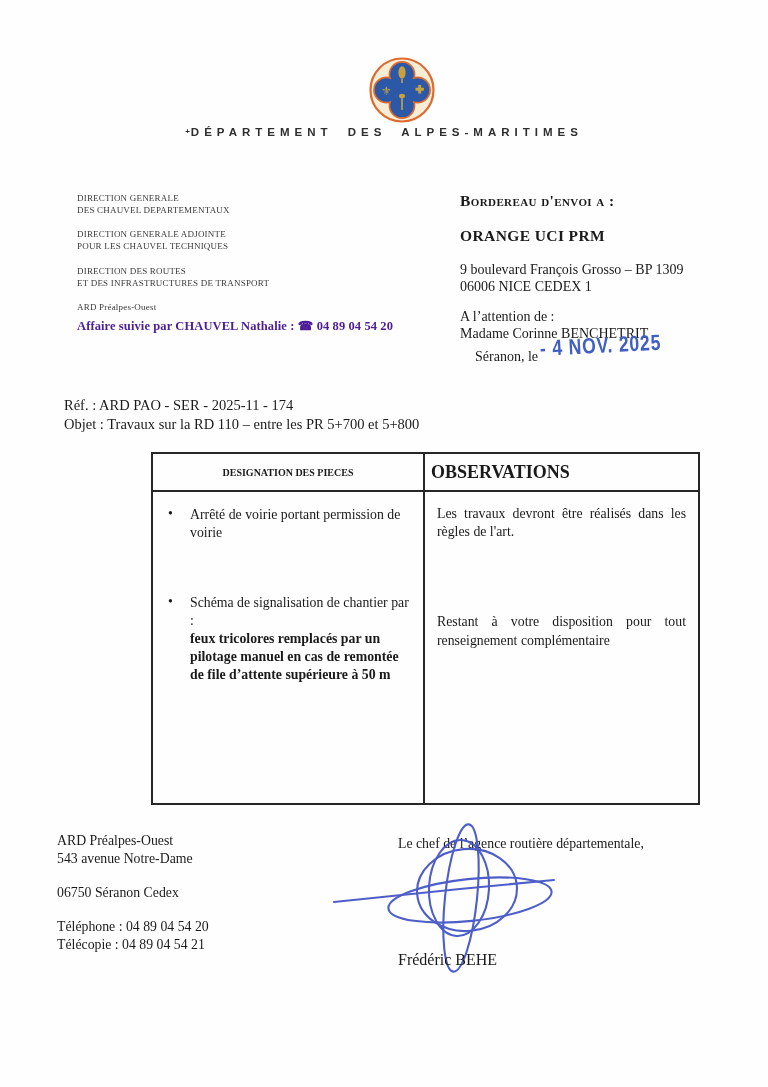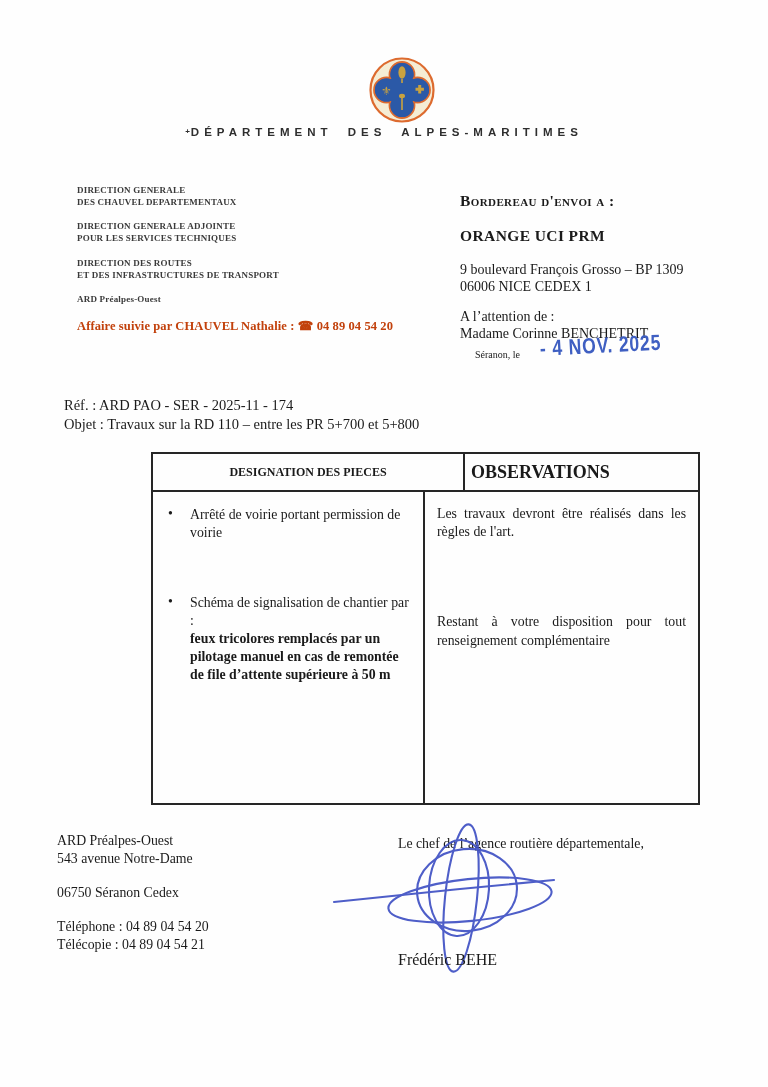--- a/index.html
+++ b/index.html
@@ -10,51 +10,51 @@
   }
   
   .logo{position:absolute;left:369px;top:57px;width:66px;height:66px;}
   .dept-title{
     position:absolute;left:0;top:126px;width:768px;text-align:center;
     font-family:"Liberation Sans",sans-serif;font-size:11.5px;font-weight:600;
     letter-spacing:5px;word-spacing:7px;color:#2e2e2e;white-space:nowrap;
   }
   .dept-title .plus-mark{font-size:8px;letter-spacing:1px;vertical-align:2px;}
   
-  .sender{position:absolute;left:77px;top:184px;width:300px;
-    font-family:"Liberation Serif",serif;font-weight:bold;color:#3a3a3a;
+  .sender{position:absolute;left:77px;top:192px;width:300px;
+    font-family:"Liberation Serif",serif;font-weight:normal;color:#3a3a3a;
     font-size:9px;line-height:1.35;letter-spacing:.2px;}
   .sender-block{margin-bottom:12px;}
   .contact-line{
     position:absolute;left:77px;top:318px;width:400px;
-    font-weight:bold;font-size:12.5px;color:#c2410c;letter-spacing:.1px;
+    font-weight:bold;font-size:12.5px;color:#4c1d95;letter-spacing:.1px;
   }
   
   .recipient{position:absolute;left:460px;top:191px;width:280px;font-size:14px;line-height:1.25;}
   .bordereau-label{font-variant:small-caps;font-weight:bold;font-size:15.5px;letter-spacing:.4px;}
   .company{font-weight:bold;font-size:15.5px;letter-spacing:.4px;margin-top:16px;}
   .addr{margin-top:15px;}
   .attention{margin-top:12px;}
-  .place-line{position:absolute;left:475px;top:349px;font-size:10px;}
+  .place-line{position:absolute;left:475px;top:349px;font-size:14px;}
   .date-stamp{
     position:absolute;left:540px;top:336px;
     font-family:"Liberation Sans",sans-serif;font-weight:bold;font-size:22px;
     color:#3f5fc2;letter-spacing:1px;white-space:nowrap;
     transform:rotate(-3deg) scaleX(.8);transform-origin:left center;
   }
   
   .reference{position:absolute;left:64px;top:396px;font-size:14.5px;line-height:1.28;}
   
   .doc-table{
     position:absolute;left:151px;top:452px;width:549px;height:353px;
     border:2px solid #262626;box-sizing:border-box;font-size:13.8px;
   }
   .t-head{display:flex;height:38px;border-bottom:2px solid #262626;box-sizing:border-box;}
-  .th-left{width:312px;box-sizing:border-box;border-right:2px solid #262626;
-    display:flex;align-items:center;justify-content:center;font-weight:bold;font-size:12px;}
+  .th-left{width:272px;box-sizing:border-box;border-right:2px solid #262626;
+    display:flex;align-items:center;justify-content:center;font-weight:bold;font-size:10px;}
   .th-right{flex:1;display:flex;align-items:center;padding-left:6px;font-weight:bold;font-size:18px;}
   .t-body{display:flex;height:311px;}
   .td-left{width:272px;box-sizing:border-box;border-right:2px solid #262626;padding:14px 9px 0 10px;}
   .td-right{flex:1;padding:13px 12px 0 12px;}
   .bullet-item{display:flex;}
   .bullet-item .bullet{width:22px;flex:0 0 22px;text-align:left;padding-left:5px;}
   .bullet-item .bullet-text{flex:1;line-height:1.3;}
   .bullet-text .bold-part{font-weight:bold;}
   .bullet-text .bold-part:empty{display:none;}
   .item-gap{margin-top:52px;}
@@ -99,21 +99,21 @@
 
   <div class="dept-title"><span class="plus-mark">+</span><span>DÉPARTEMENT DES ALPES-MARITIMES</span></div>
 
   <div class="sender">
     <div class="sender-block">
       <div>DIRECTION GENERALE</div>
       <div>DES CHAUVEL DEPARTEMENTAUX</div>
     </div>
     <div class="sender-block">
       <div>DIRECTION GENERALE ADJOINTE</div>
-      <div>POUR LES SERVICES TECHNIQUES</div>
+      <div>POUR LES CHAUVEL TECHNIQUES</div>
     </div>
     <div class="sender-block">
       <div>DIRECTION DES ROUTES</div>
       <div>ET DES INFRASTRUCTURES DE TRANSPORT</div>
     </div>
     <div class="sender-block">
       <div>ARD Préalpes-Ouest</div>
     </div>
   </div>
 

